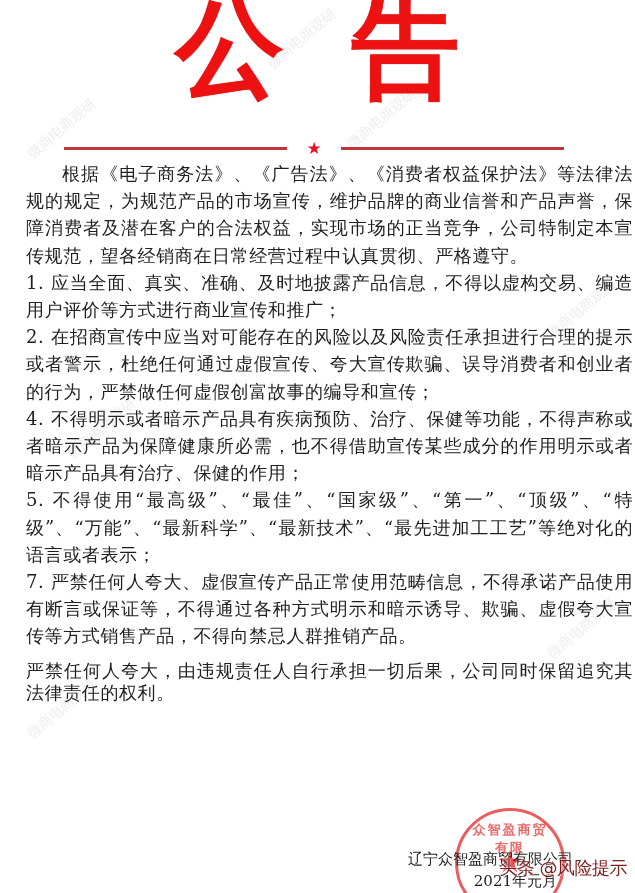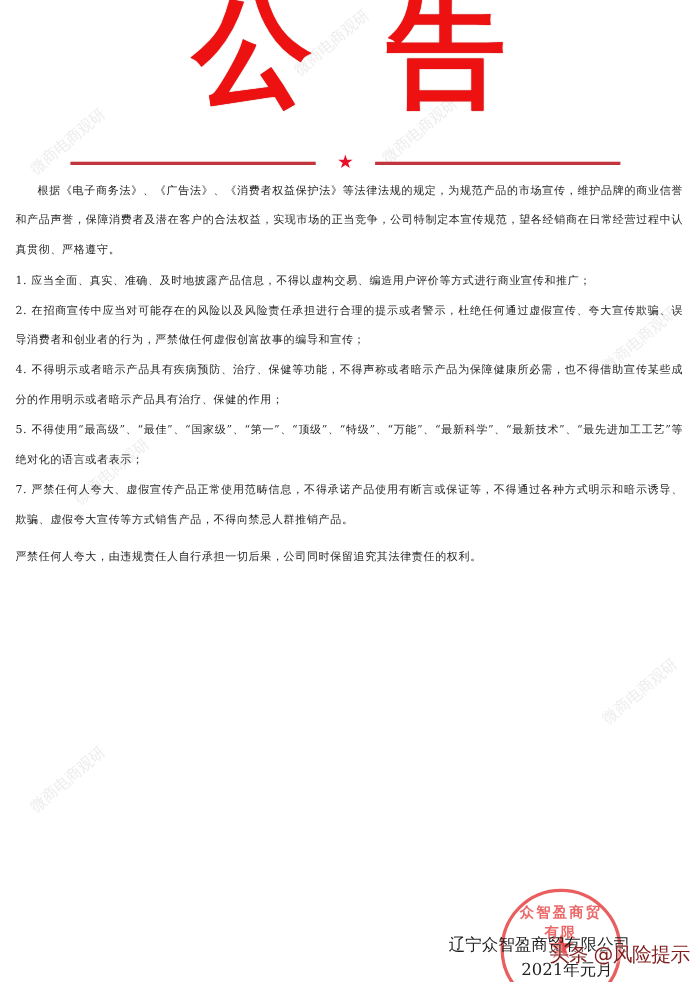--- a/index.html
+++ b/index.html
@@ -19,22 +19,22 @@
       color: #ee1111;
       text-shadow: 0 0 1px #b00000;
     }
     .divider {
       position: absolute; top: 140px; left: 64px; width: 500px; height: 16px;
       display: flex; align-items: center;
     }
     .divider-line { flex: 1; height: 3px; background: #c0363c; }
     .divider-star { width: 24px; text-align: center; color: #e8102a; font-size: 17px; line-height: 16px; margin: 0 15px; }
     .body {
-      position: absolute; top: 160px; left: 14px; width: 607px;
-      font-size: 10px; line-height: 27.2px; letter-spacing: 0.6px;
+      position: absolute; top: 160px; left: 26px; width: 607px;
+      font-size: 18px; line-height: 27.2px; letter-spacing: 0.6px;
       text-align: justify;
     }
     .para { margin: 0; }
     .para.intro { text-indent: 2em; }
     .para.closing { margin-top: 10px; line-height: 22px; }
     .signature {
       position: absolute; right: 62px; top: 848px; text-align: right;
       font-size: 15px; line-height: 22px; color: #1f1f1f;
     }
     .sig-company { display: block; }

